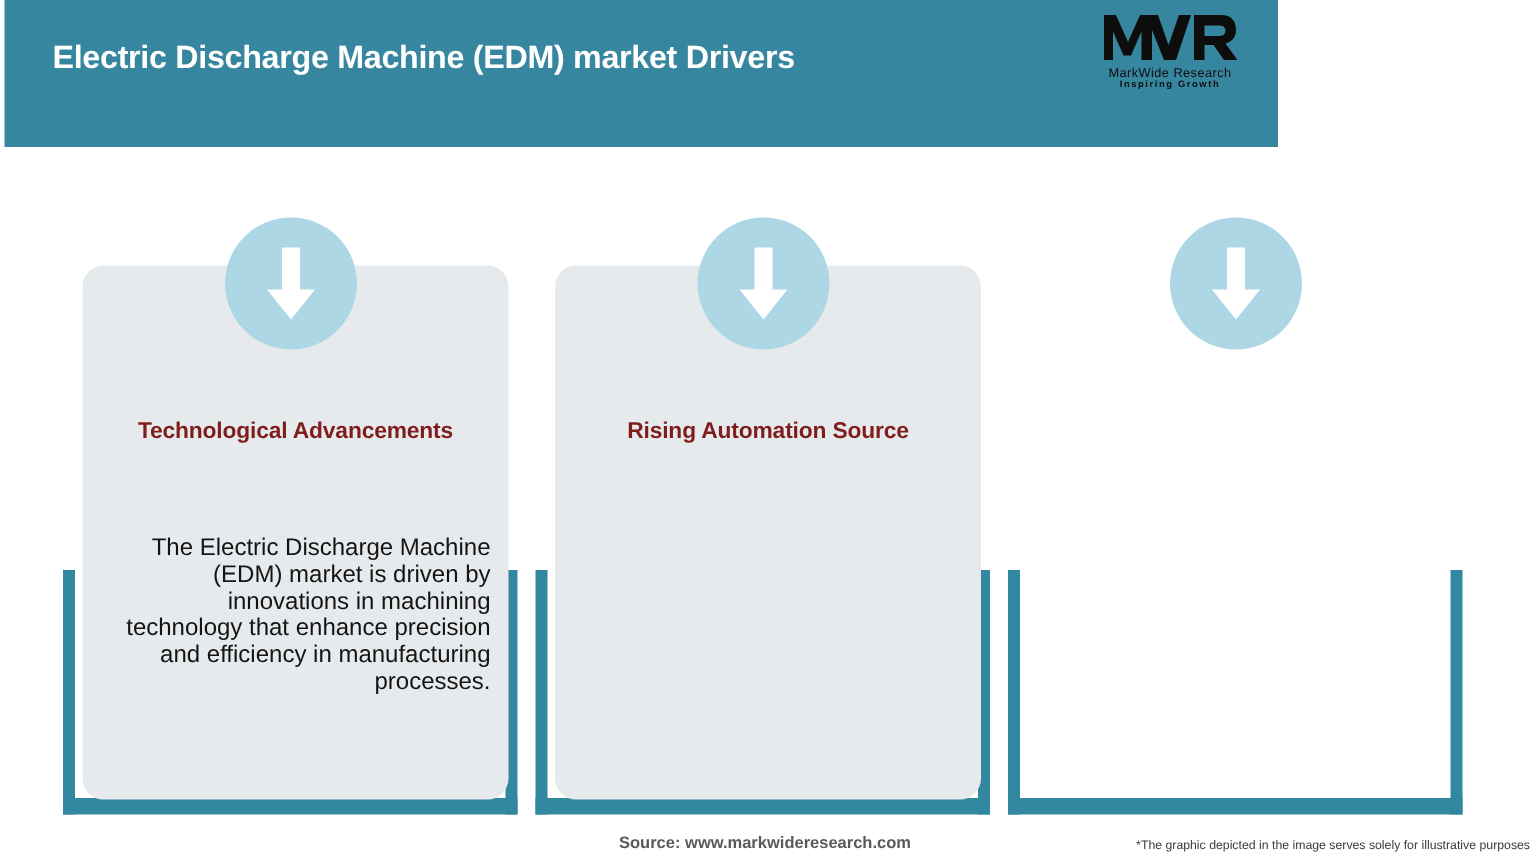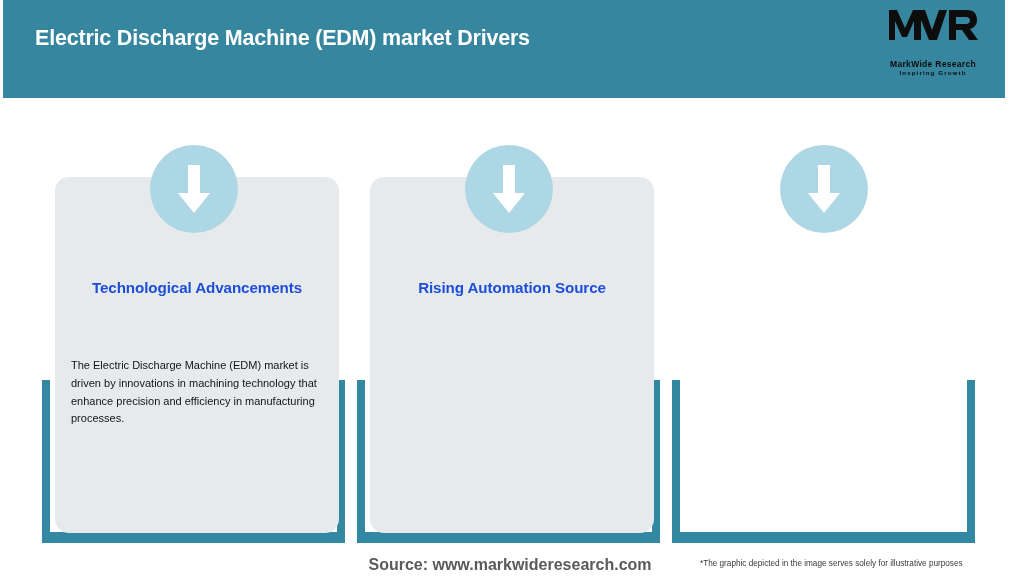--- a/index.html
+++ b/index.html
@@ -19,21 +19,21 @@
     width: 1024px;
     height: 576px;
     background: #ffffff;
   }
 
   
   .header {
     position: absolute;
     left: 3px;
     top: 0px;
-    width: 1002px;
+    width: 849px;
     height: 98px;
     background: #35869e;
   }
   .header-title {
     position: absolute;
     left: 32px;
     top: 24px;
     width: 800px;
     font-size: 21.5px;
     font-weight: bold;
@@ -53,25 +53,25 @@
   }
   .logo-mark {
     display: block;
     margin: 0 auto;
     width: 92px;
     height: 34px;
   }
   .logo-name {
     display: block;
     font-size: 8.5px;
-    font-weight: bold;
+    font-weight: normal;
     color: #0d0d0d;
     letter-spacing: 0.3px;
     line-height: 10px;
-    margin-top: 17px;
+    margin-top: 1px;
   }
   .logo-tag {
     display: block;
     font-size: 6.2px;
     font-weight: bold;
     color: #0d0d0d;
     letter-spacing: 1.1px;
     line-height: 8px;
   }
 
@@ -141,54 +141,54 @@
   }
 
   .card-heading {
     position: absolute;
     left: 14px;
     top: 100px;
     width: 256px;
     text-align: center;
     font-size: 15.2px;
     font-weight: bold;
-    color: #1d4ed8;
+    color: #7f1d1d;
     line-height: 22px;
     letter-spacing: -0.1px;
   }
   .card-body {
     position: absolute;
     left: 16px;
     top: 180px;
     width: 256px;
-    text-align: left;
-    font-size: 11px;
+    text-align: right;
+    font-size: 16px;
     font-weight: normal;
     color: #141414;
     line-height: 17.8px;
   }
   .g3 .card-body { top: 192px; }
 
   
   .source {
     position: absolute;
     left: 295px;
     top: 556px;
     width: 430px;
     text-align: center;
-    font-size: 16px;
+    font-size: 11px;
     font-weight: bold;
     color: #5a5a5a;
   }
   .disclaimer {
     position: absolute;
     left: 700px;
     top: 559px;
     width: 320px;
-    text-align: left;
+    text-align: right;
     font-size: 8.2px;
     font-weight: normal;
     color: #3a3a3a;
   }
 </style>
 </head>
 <body>
 
 <div class="slide">
 

